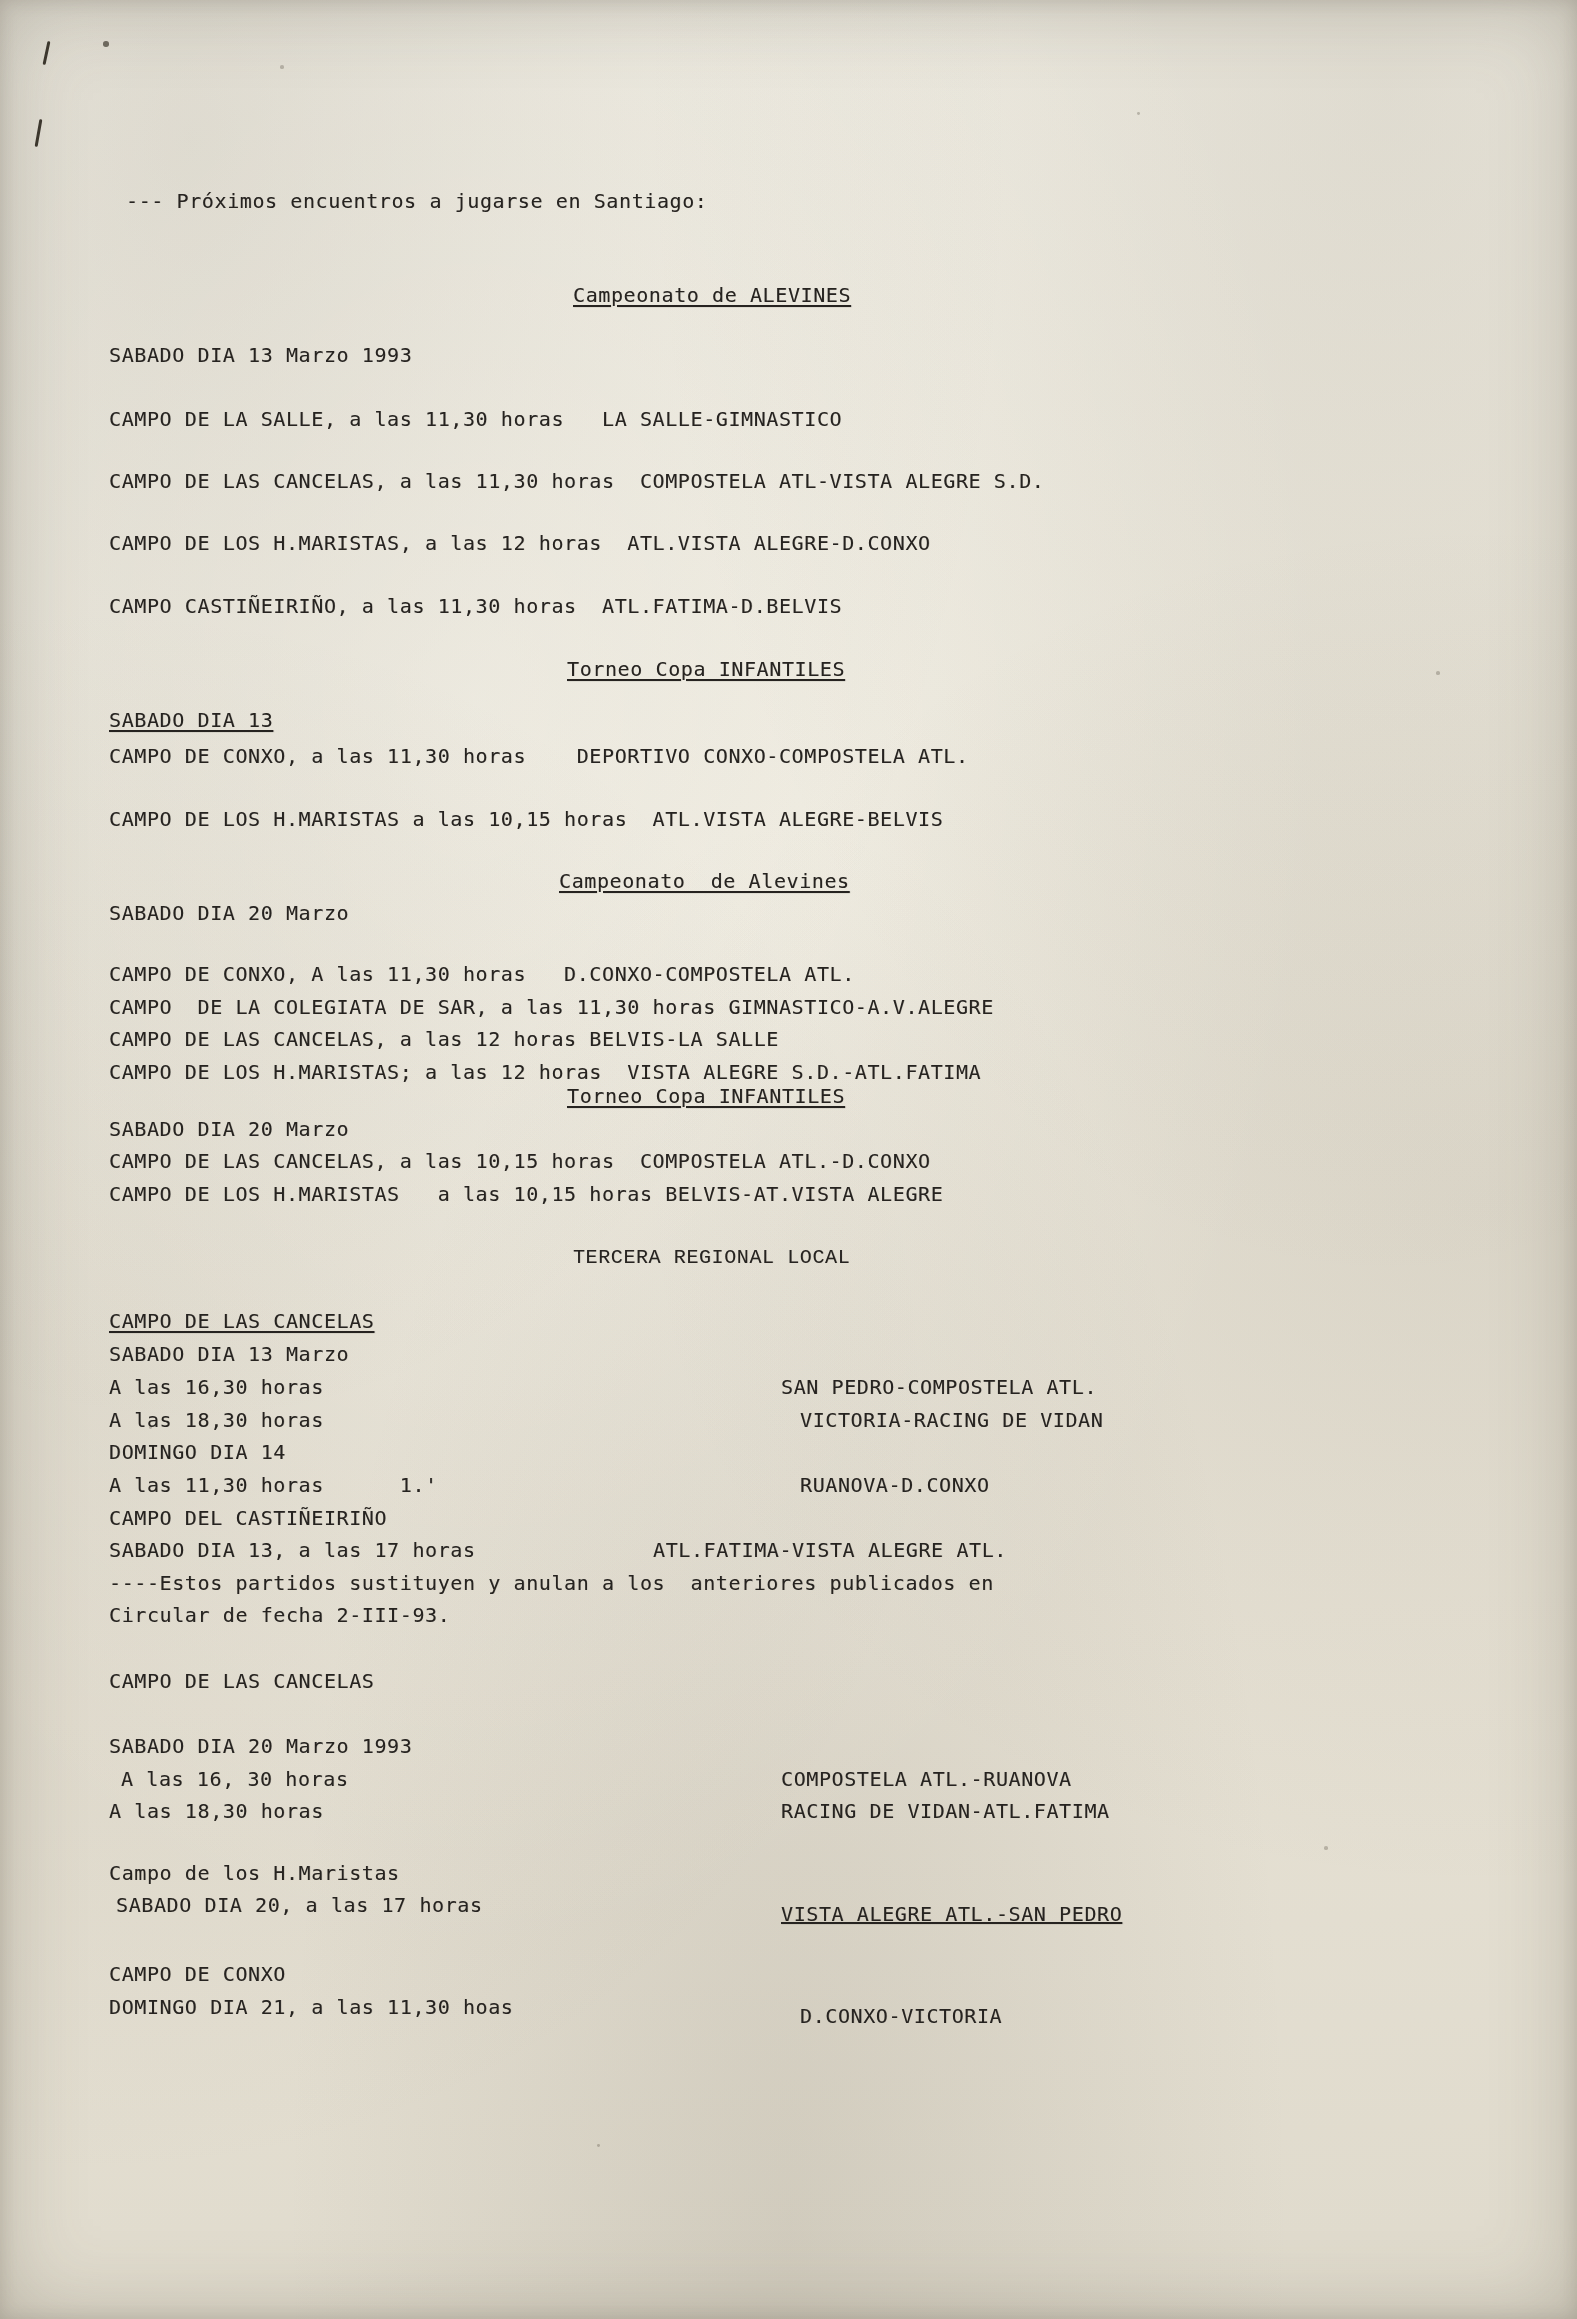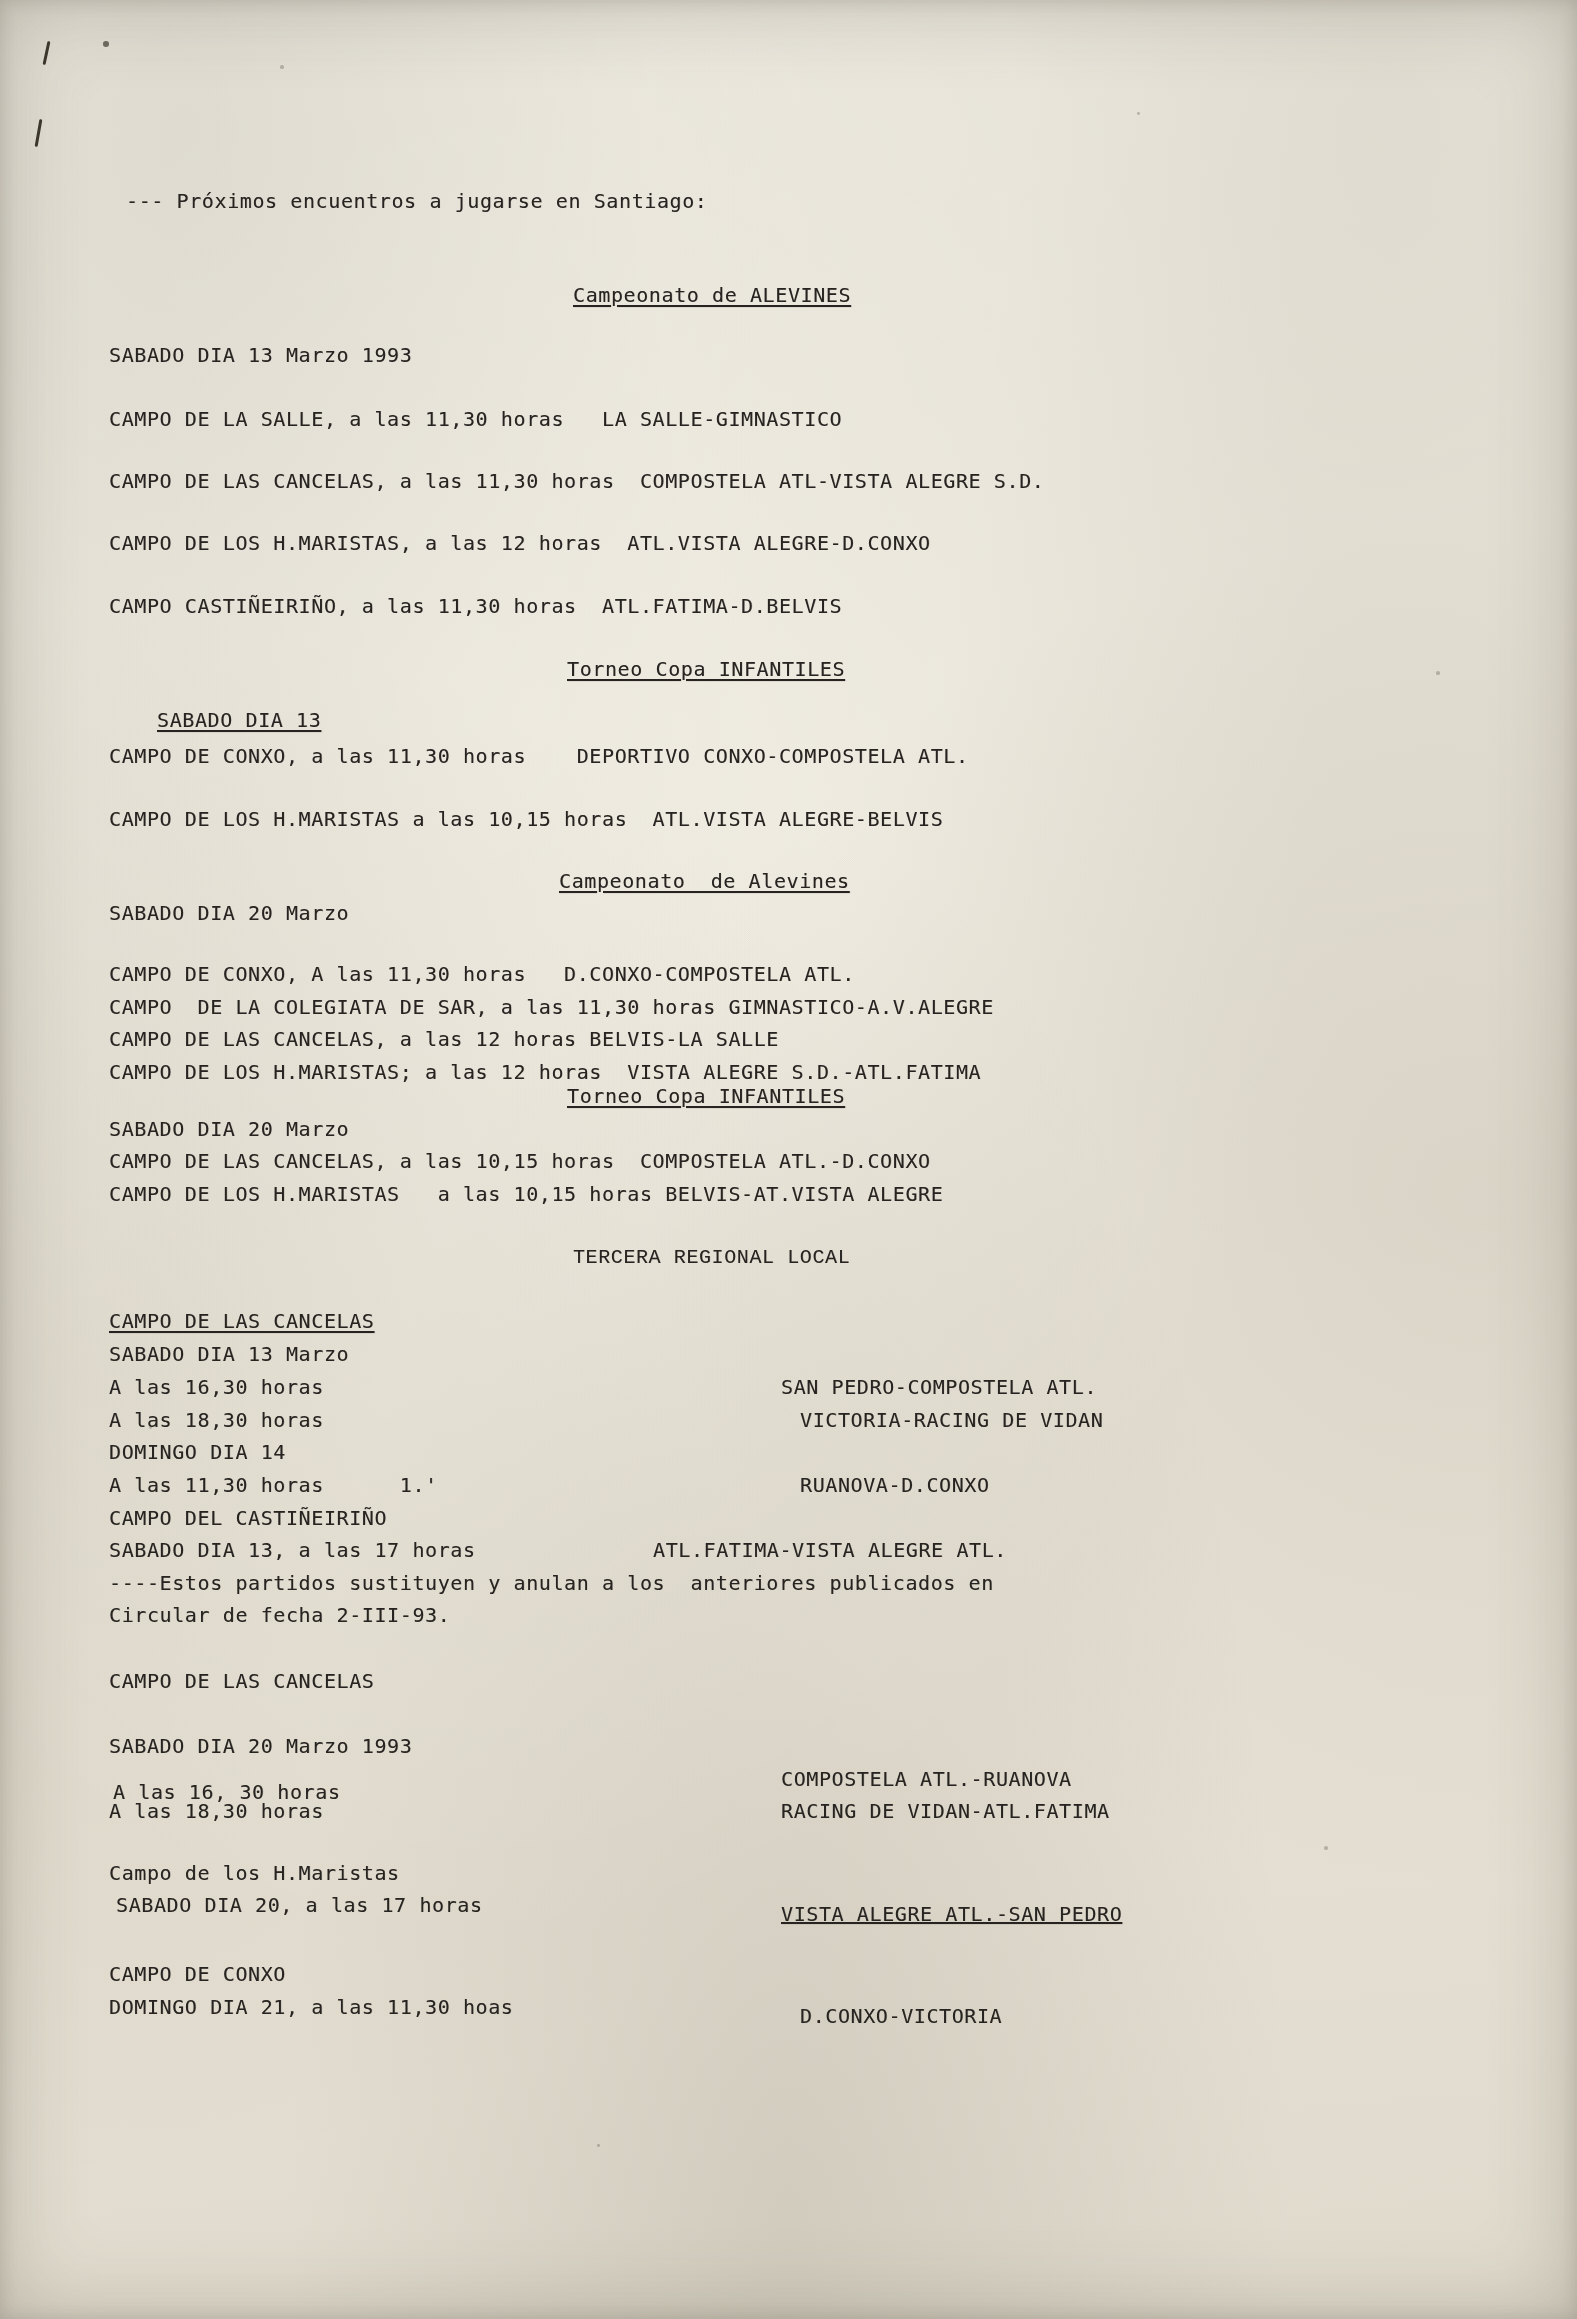--- a/index.html
+++ b/index.html
@@ -109,21 +109,21 @@
     <div class="ln" style="left:126px; top:189px;">--- Próximos encuentros a jugarse en Santiago:</div>
 
     <div class="ln u" style="left:573px; top:283px;">Campeonato de ALEVINES</div>
     <div class="ln" style="left:109px; top:343px;">SABADO DIA 13 Marzo 1993</div>
     <div class="ln" style="left:109px; top:407px;">CAMPO DE LA SALLE, a las 11,30 horas   LA SALLE-GIMNASTICO</div>
     <div class="ln" style="left:109px; top:469px;">CAMPO DE LAS CANCELAS, a las 11,30 horas  COMPOSTELA ATL-VISTA ALEGRE S.D.</div>
     <div class="ln" style="left:109px; top:531px;">CAMPO DE LOS H.MARISTAS, a las 12 horas  ATL.VISTA ALEGRE-D.CONXO</div>
     <div class="ln" style="left:109px; top:594px;">CAMPO CASTIÑEIRIÑO, a las 11,30 horas  ATL.FATIMA-D.BELVIS</div>
 
     <div class="ln u" style="left:567px; top:657px;">Torneo Copa INFANTILES</div>
-    <div class="ln u" style="left:109px; top:708px;margin-left:48px;">SABADO DIA 13</div>
+    <div class="ln u" style="left:109px; top:708px;">SABADO DIA 13</div>
     <div class="ln" style="left:109px; top:744px;">CAMPO DE CONXO, a las 11,30 horas    DEPORTIVO CONXO-COMPOSTELA ATL.</div>
     <div class="ln" style="left:109px; top:807px;">CAMPO DE LOS H.MARISTAS a las 10,15 horas  ATL.VISTA ALEGRE-BELVIS</div>
 
     <div class="ln u" style="left:559px; top:869px;">Campeonato  de Alevines</div>
     <div class="ln" style="left:109px; top:901px;">SABADO DIA 20 Marzo</div>
     <div class="ln" style="left:109px; top:962px;">CAMPO DE CONXO, A las 11,30 horas   D.CONXO-COMPOSTELA ATL.</div>
     <div class="ln" style="left:109px; top:995px;">CAMPO  DE LA COLEGIATA DE SAR, a las 11,30 horas GIMNASTICO-A.V.ALEGRE</div>
     <div class="ln" style="left:109px; top:1027px;">CAMPO DE LAS CANCELAS, a las 12 horas BELVIS-LA SALLE</div>
     <div class="ln" style="left:109px; top:1060px;">CAMPO DE LOS H.MARISTAS; a las 12 horas  VISTA ALEGRE S.D.-ATL.FATIMA</div>
 
@@ -146,21 +146,21 @@
 
     <div class="ln" style="left:109px; top:1506px;">CAMPO DEL CASTIÑEIRIÑO</div>
     <div class="ln" style="left:109px; top:1538px;">SABADO DIA 13, a las 17 horas</div>
     <div class="ln" style="left:653px; top:1538px;">ATL.FATIMA-VISTA ALEGRE ATL.</div>
 
     <div class="ln" style="left:109px; top:1571px;">----Estos partidos sustituyen y anulan a los  anteriores publicados en</div>
     <div class="ln" style="left:109px; top:1603px;">Circular de fecha 2-III-93.</div>
 
     <div class="ln" style="left:109px; top:1669px;">CAMPO DE LAS CANCELAS</div>
     <div class="ln" style="left:109px; top:1734px;">SABADO DIA 20 Marzo 1993</div>
-    <div class="ln" style="left:113px; top:1767px;margin-top:13px;">A las 16, 30 horas</div>
+    <div class="ln" style="left:121px; top:1767px;">A las 16, 30 horas</div>
     <div class="ln" style="left:781px; top:1767px;">COMPOSTELA ATL.-RUANOVA</div>
     <div class="ln" style="left:109px; top:1799px;">A las 18,30 horas</div>
     <div class="ln" style="left:781px; top:1799px;">RACING DE VIDAN-ATL.FATIMA</div>
 
     <div class="ln" style="left:109px; top:1861px;">Campo de los H.Maristas</div>
     <div class="ln" style="left:116px; top:1893px;">SABADO DIA 20, a las 17 horas</div>
     <div class="ln" style="left:781px; top:1902px;text-decoration:underline;">VISTA ALEGRE ATL.-SAN PEDRO</div>
 
     <div class="ln" style="left:109px; top:1962px;">CAMPO DE CONXO</div>
     <div class="ln" style="left:109px; top:1995px;">DOMINGO DIA 21, a las 11,30 hoas</div>

